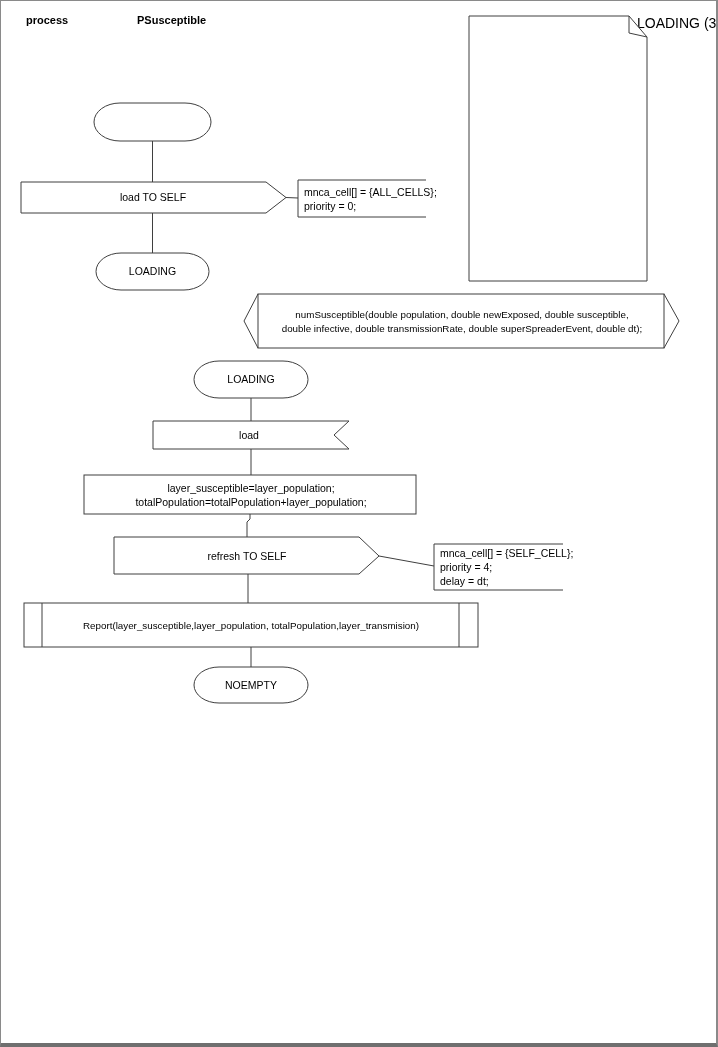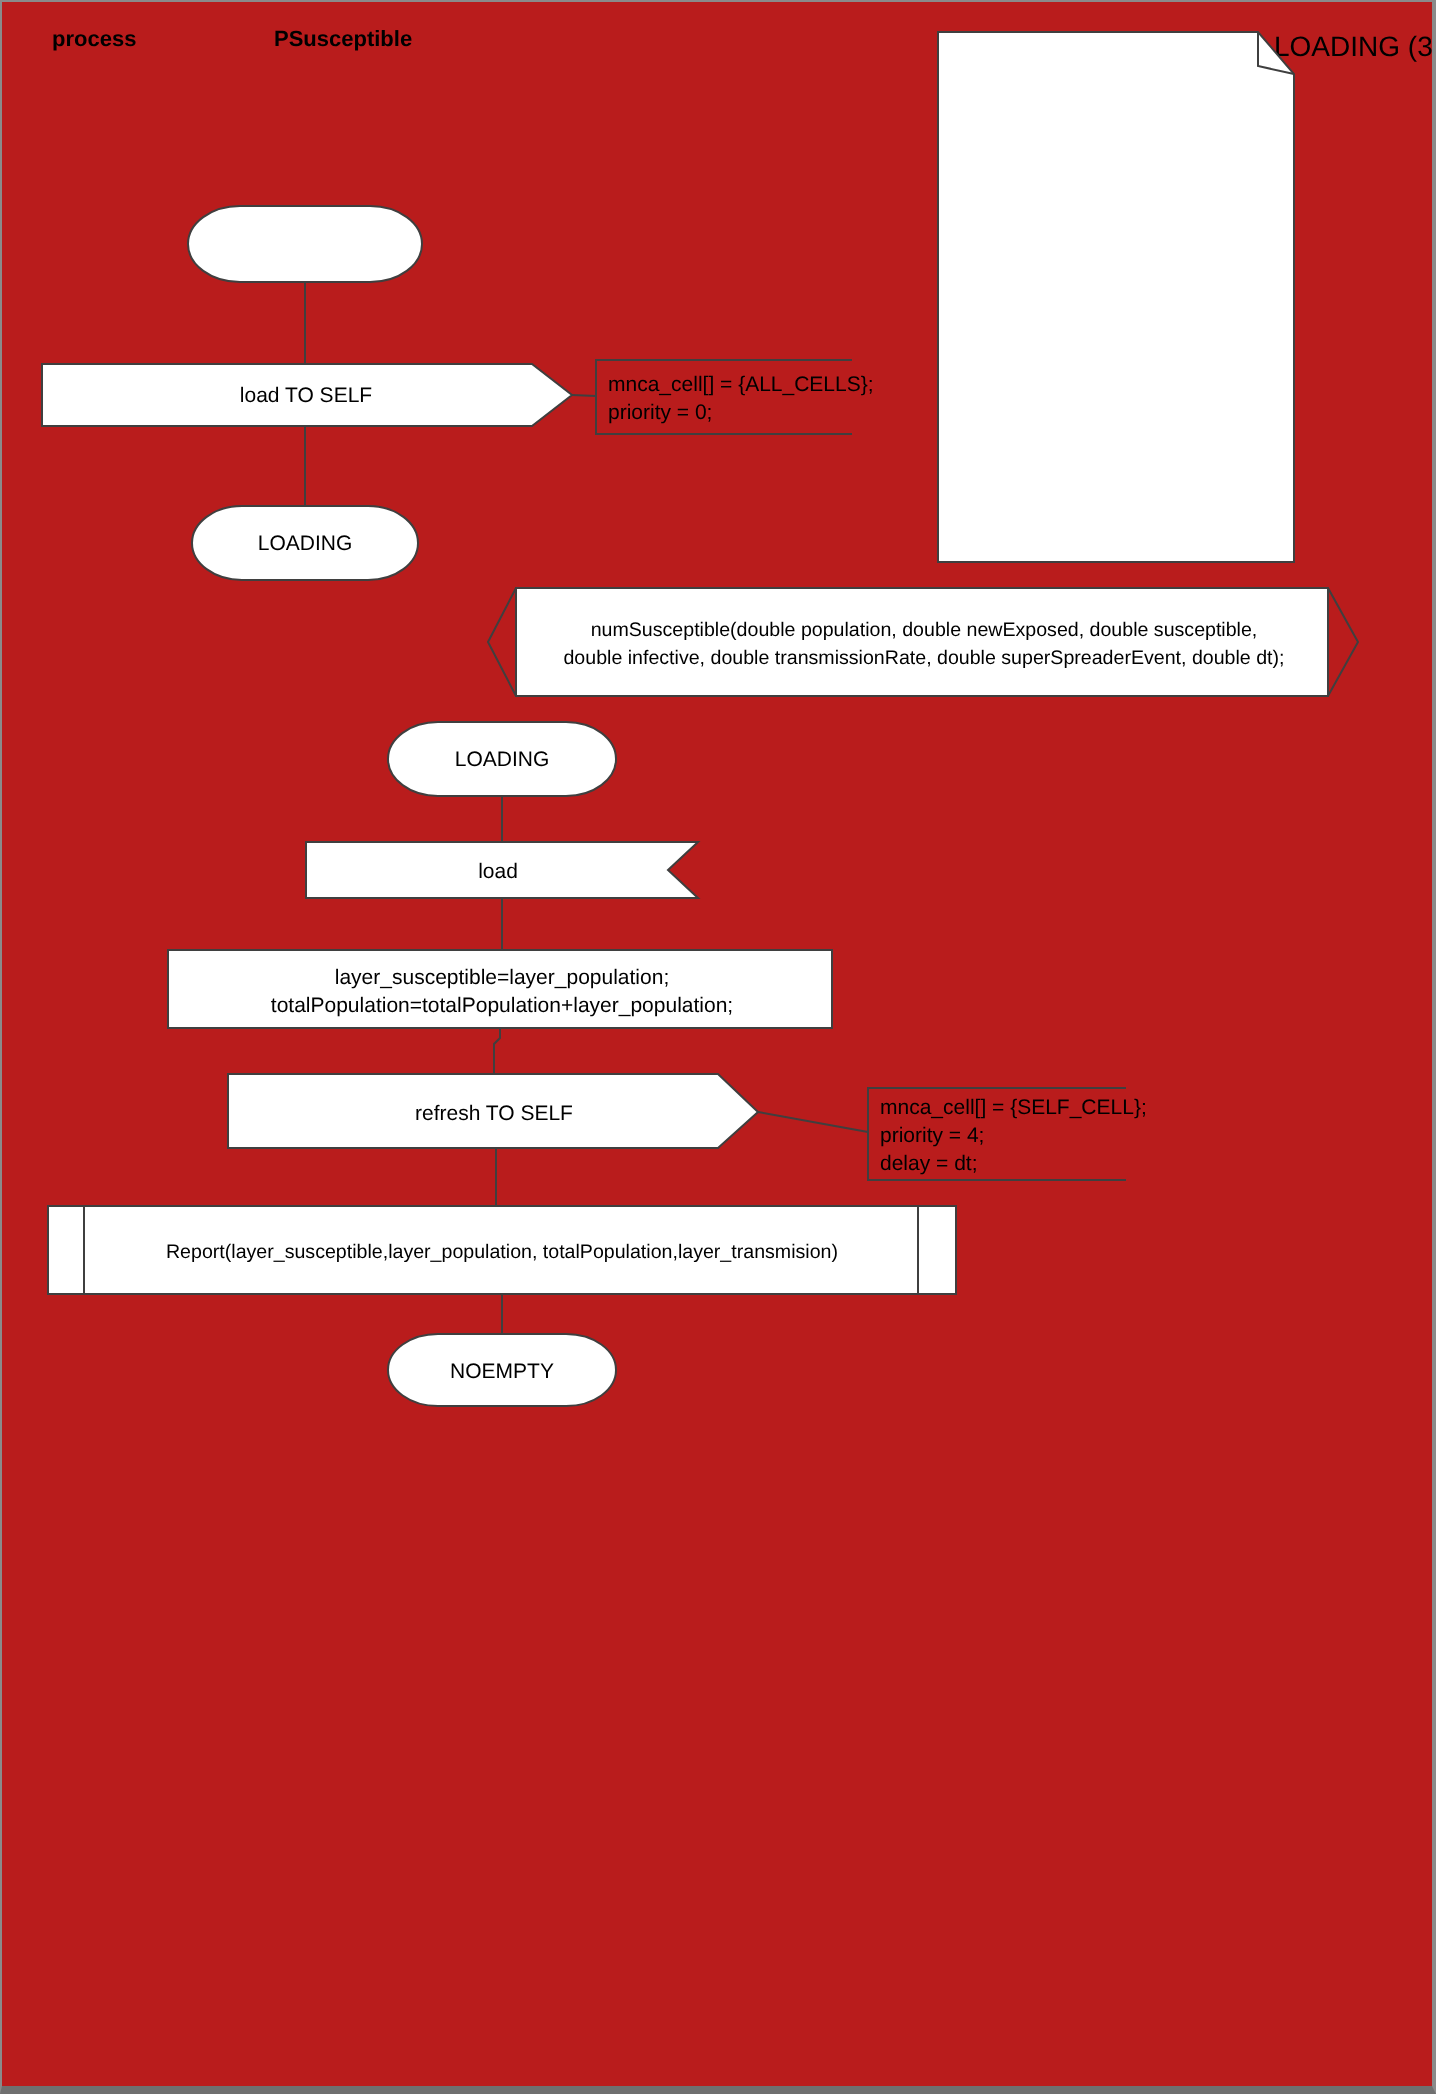--- a/index.html
+++ b/index.html
@@ -1,17 +1,17 @@
 <!DOCTYPE html>
 <html><head>
 <meta charset="utf-8">
 <style>
   html,body{margin:0;padding:0;background:#e8e8e8;}
   .page{
-    position:relative;width:718px;height:1047px;background:#b91c1c;
+    position:relative;width:718px;height:1047px;background:#ffffff;
     box-sizing:border-box;
     border:1px solid #8a8a8a;border-right:2px solid #8a8a8a;border-bottom:4px solid #6f6f6f;
     font-family:"Liberation Sans", sans-serif;color:#000;overflow:hidden;
   }
   .hdr{position:absolute;top:13px;font-weight:bold;font-size:11px;white-space:pre;}
   .hdr-kind{left:25px;}
   .hdr-name{left:88px;padding-left:48px;}
   .page-label{position:absolute;left:636px;top:14px;font-size:14px;white-space:pre;text-align:center;}
   .dcl-text{
     position:absolute;left:472px;top:17px;width:172px;

